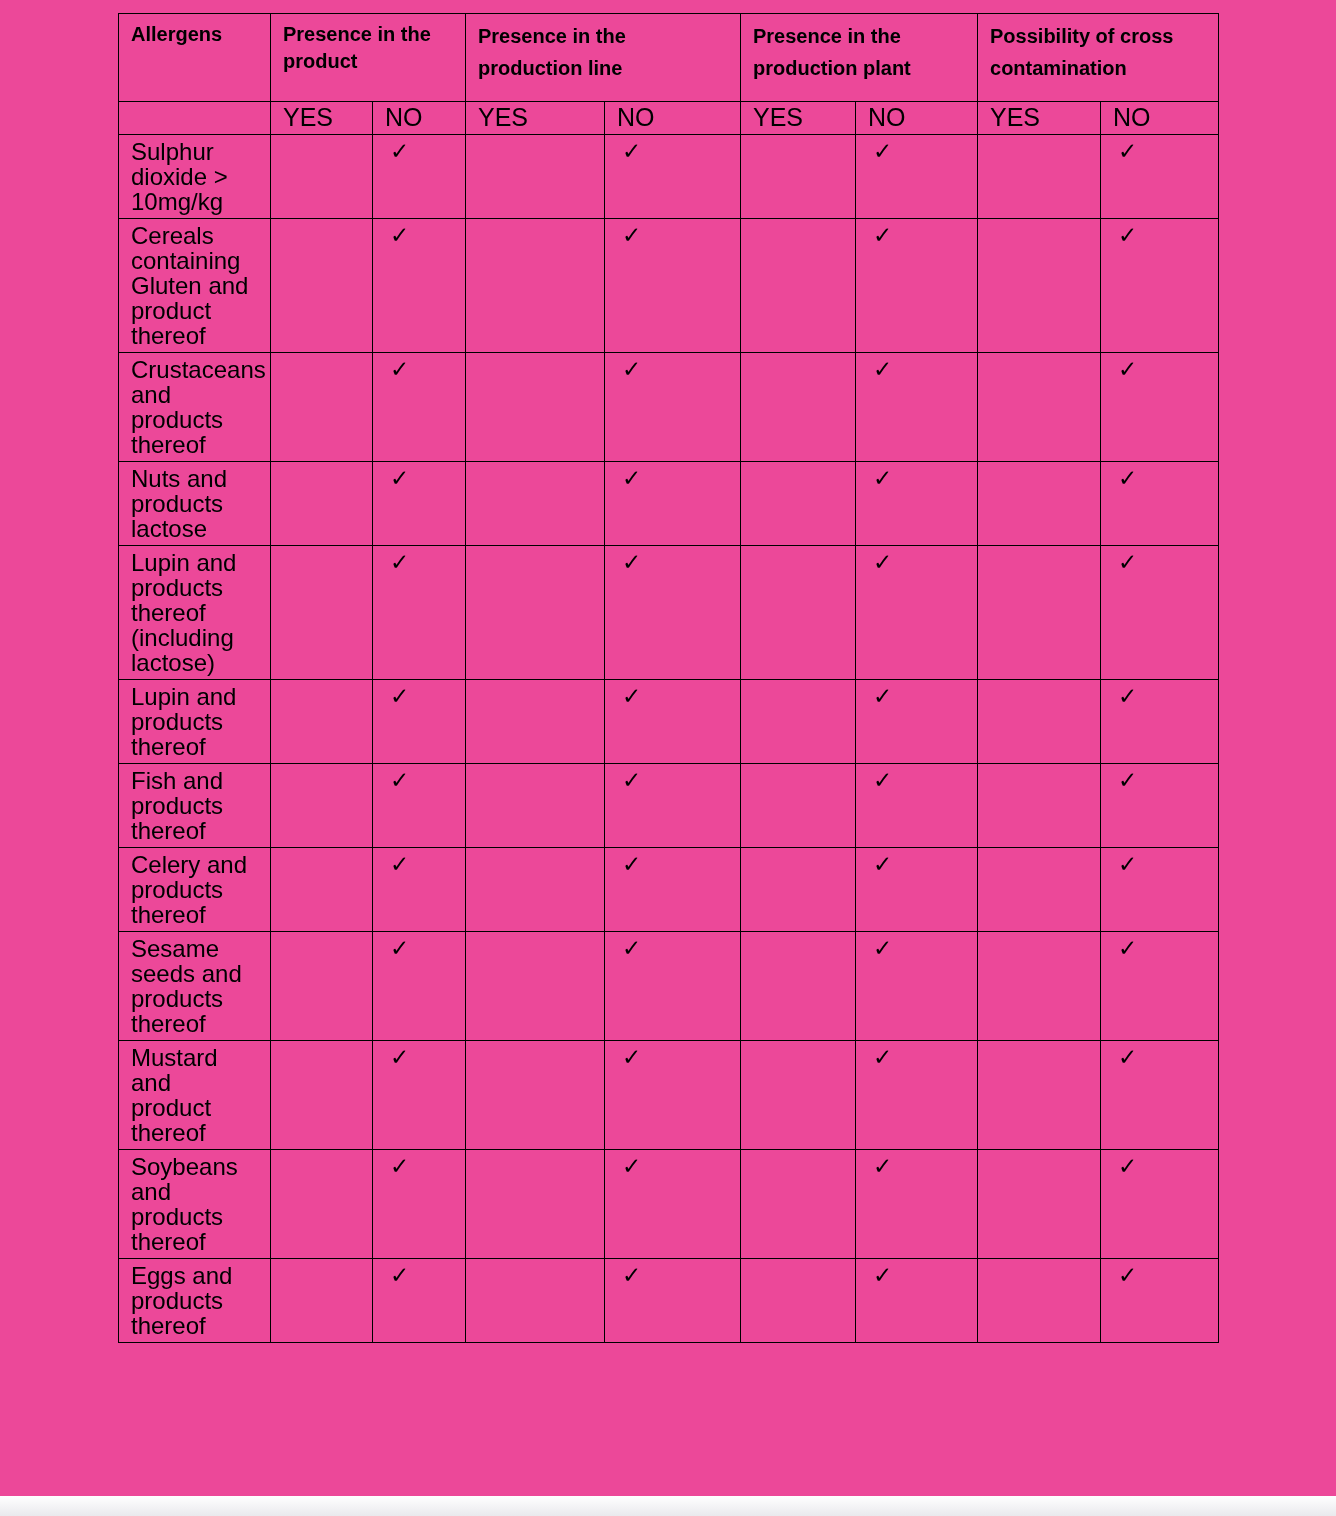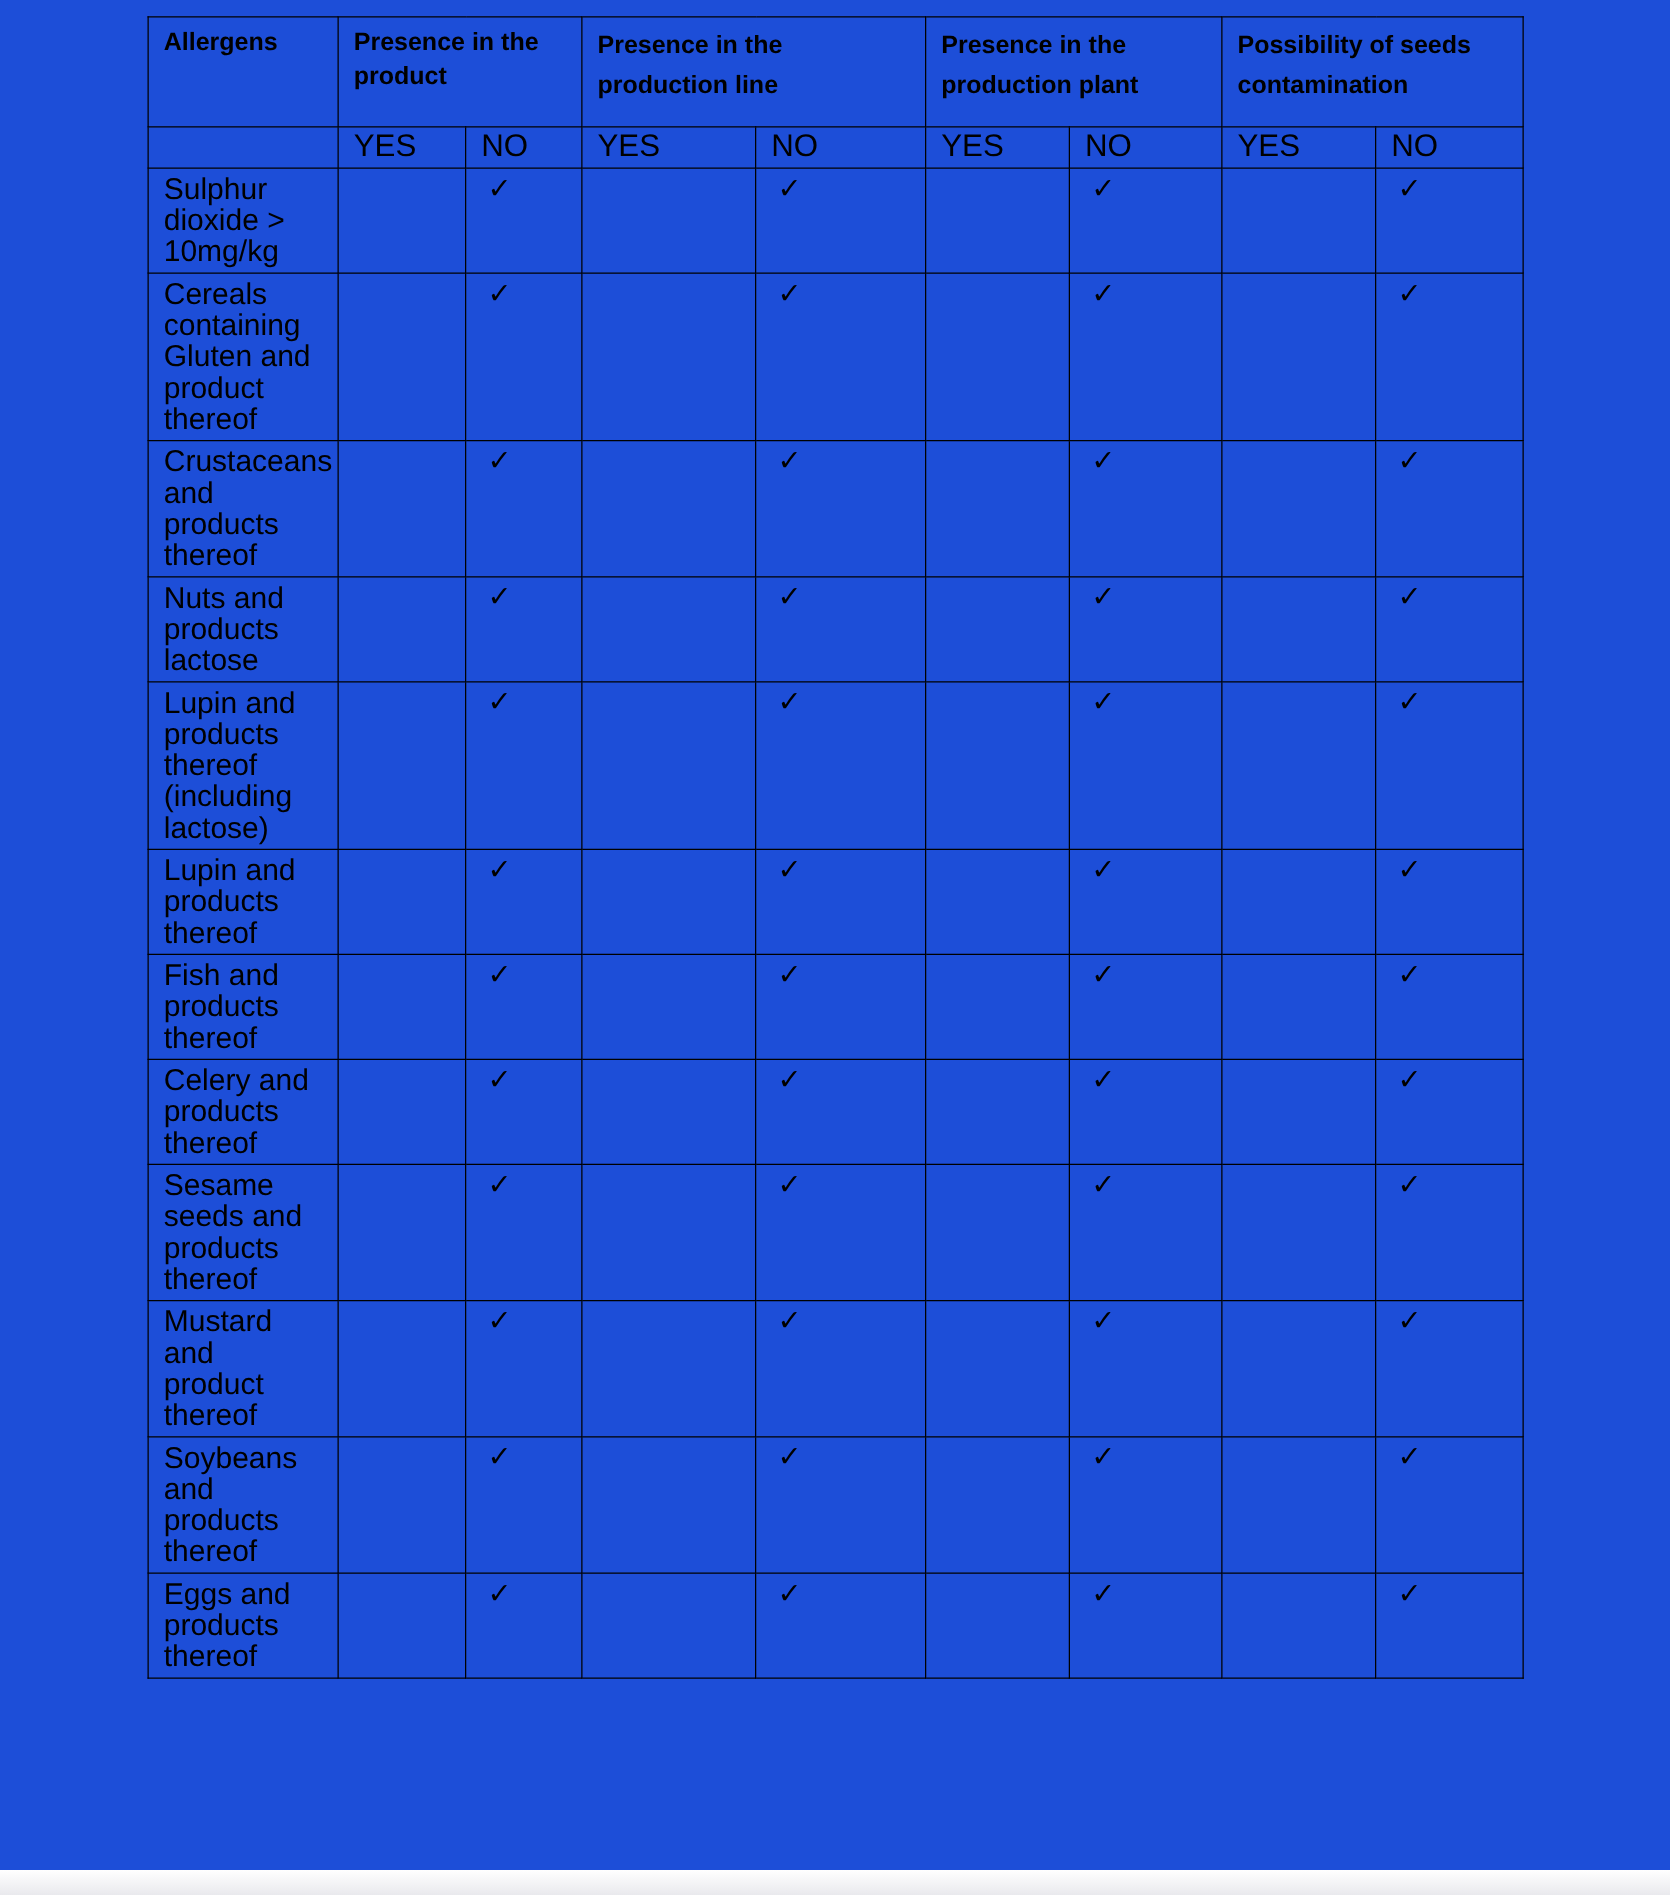--- a/index.html
+++ b/index.html
@@ -6,21 +6,21 @@
     margin: 0;
     padding: 0;
     background: #ffffff;
     font-family: "Liberation Sans", sans-serif;
     color: #000000;
   }
   .page {
     position: relative;
     width: 1336px;
     height: 1516px;
-    background: #1d4ed8;
+    background: #ec4899;
     overflow: hidden;
   }
   .bottom-fade {
     position: absolute;
     left: 0;
     bottom: 0;
     width: 1336px;
     height: 20px;
     background: linear-gradient(#ffffff, #e9e9ed);
   }
@@ -104,21 +104,21 @@
     </colgroup>
     <thead>
       <tr class="group-row">
         <th>Allergens</th>
         <th colspan="2">Presence in the
 product</th>
         <th colspan="2" class="group-wide">Presence in the
 production line</th>
         <th colspan="2" class="group-wide">Presence in the
 production plant</th>
-        <th colspan="2" class="group-wide">Possibility of seeds
+        <th colspan="2" class="group-wide">Possibility of cross
 contamination</th>
       </tr>
       <tr class="yn-row">
         <th></th>
         <th>YES</th>
         <th>NO</th>
         <th>YES</th>
         <th>NO</th>
         <th>YES</th>
         <th>NO</th>

